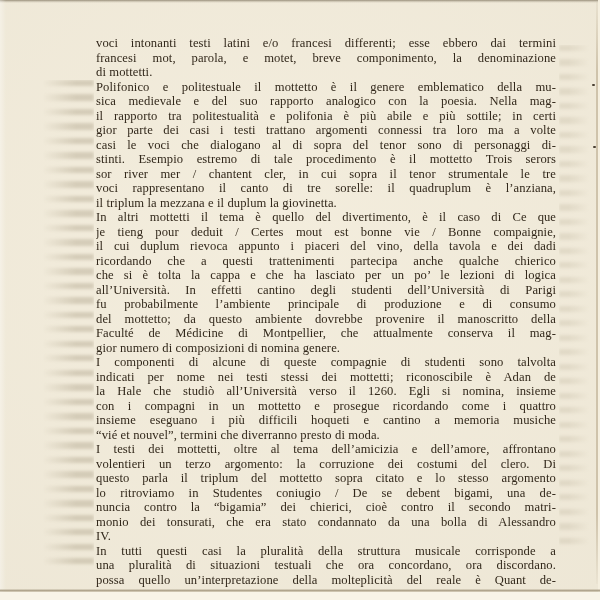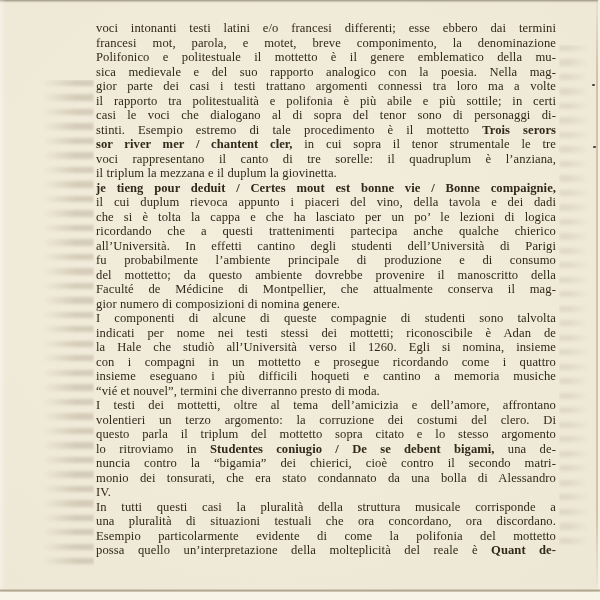--- a/index.html
+++ b/index.html
@@ -63,79 +63,80 @@
     left:559px;top:45px;width:32px;height:505px;opacity:0.16;
     -webkit-mask-image:linear-gradient(to left, transparent 5%, #000 70%);
     mask-image:linear-gradient(to left, transparent 5%, #000 70%);
   }
   .speck{position:absolute;background:#4a4034;border-radius:1px;}
   .speck1{left:592px;top:84px;width:3px;height:2px;}
   .speck2{left:593px;top:146px;width:3px;height:2px;}
 
   
   .textblock{
-    position:absolute;left:96px;top:21px;width:460px;
+    position:absolute;left:96px;top:36px;width:460px;
     color:var(--text-color);
     font-size:12.6px;
     line-height:14.5px;
     letter-spacing:0.1px;
   }
   .line{
     height:14.5px;overflow:hidden;
     text-align:justify;
     text-align-last:left;
   }
   .line.j{text-align-last:justify;}
-  .line b{font-weight:700;letter-spacing:0.05px;margin-top:44px;}
+  .line b{font-weight:400;letter-spacing:0.05px;margin-top:44px;}
 </style>
 </head>
 <body>
 
 <div class="scan">
   <div class="edge-top"></div>
   <div class="edge-left-light"></div>
   <div class="ghost ghost-left"></div>
   <div class="ghost ghost-right"></div>
   <div class="textblock">
       <div class="line j"><span>voci intonanti testi latini e/o francesi differenti; esse ebbero dai termini</span></div>
       <div class="line j"><span>francesi mot, parola, e motet, breve componimento, la denominazione</span></div>
+      <div class="line"><span>di mottetti.</span></div>
       <div class="line j"><span>Polifonico e politestuale il mottetto è il genere emblematico della mu-</span></div>
       <div class="line j"><span>sica medievale e del suo rapporto analogico con la poesia. Nella mag-</span></div>
+      <div class="line j"><span>il rapporto tra politestualità e polifonia è più abile e più sottile; in certi</span></div>
       <div class="line j"><span>gior parte dei casi i testi trattano argomenti connessi tra loro ma a volte</span></div>
-      <div class="line j"><span>il rapporto tra politestualità e polifonia è più abile e più sottile; in certi</span></div>
       <div class="line j"><span>casi le voci che dialogano al di sopra del tenor sono di personaggi di-</span></div>
       <div class="line j"><span>stinti. Esempio estremo di tale procedimento è il mottetto </span><b>Trois serors</b></div>
       <div class="line j"><b>sor river mer / chantent cler,</b><span> in cui sopra il tenor strumentale le tre</span></div>
       <div class="line j"><span>voci rappresentano il canto di tre sorelle: il quadruplum è l’anziana,</span></div>
       <div class="line"><span>il triplum la mezzana e il duplum la giovinetta.</span></div>
+      <div class="line j"><span>In altri mottetti il tema è quello del divertimento, è il caso di </span><b>Ce que</b></div>
       <div class="line j"><b>je tieng pour deduit / Certes mout est bonne vie / Bonne compaignie,</b></div>
       <div class="line j"><span>il cui duplum rievoca appunto i piaceri del vino, della tavola e dei dadi</span></div>
+      <div class="line j"><span>ricordando che a questi trattenimenti partecipa anche qualche chierico</span></div>
       <div class="line j"><span>che si è tolta la cappa e che ha lasciato per un po’ le lezioni di logica</span></div>
-      <div class="line j"><span>ricordando che a questi trattenimenti partecipa anche qualche chierico</span></div>
       <div class="line j"><span>all’Università. In effetti cantino degli studenti dell’Università di Parigi</span></div>
       <div class="line j"><span>fu probabilmente l’ambiente principale di produzione e di consumo</span></div>
       <div class="line j"><span>del mottetto; da questo ambiente dovrebbe provenire il manoscritto della</span></div>
       <div class="line j"><span>Faculté de Médicine di Montpellier, che attualmente conserva il mag-</span></div>
       <div class="line"><span>gior numero di composizioni di nomina genere.</span></div>
       <div class="line j"><span>I componenti di alcune di queste compagnie di studenti sono talvolta</span></div>
       <div class="line j"><span>indicati per nome nei testi stessi dei mottetti; riconoscibile è Adan de</span></div>
       <div class="line j"><span>la Hale che studiò all’Università verso il 1260. Egli si nomina, insieme</span></div>
       <div class="line j"><span>con i compagni in un mottetto e prosegue ricordando come i quattro</span></div>
       <div class="line j"><span>insieme eseguano i più difficili hoqueti e cantino a memoria musiche</span></div>
       <div class="line"><span>“vié et nouvel”, termini che diverranno presto di moda.</span></div>
       <div class="line j"><span>I testi dei mottetti, oltre al tema dell’amicizia e dell’amore, affrontano</span></div>
       <div class="line j"><span>volentieri un terzo argomento: la corruzione dei costumi del clero. Di</span></div>
       <div class="line j"><span>questo parla il triplum del mottetto sopra citato e lo stesso argomento</span></div>
       <div class="line j"><span>lo ritroviamo in </span><b>Studentes coniugio / De se debent bigami,</b><span> una de-</span></div>
       <div class="line j"><span>nuncia contro la “bigamia” dei chierici, cioè contro il secondo matri-</span></div>
       <div class="line j"><span>monio dei tonsurati, che era stato condannato da una bolla di Alessandro</span></div>
       <div class="line"><span>IV.</span></div>
       <div class="line j"><span>In tutti questi casi la pluralità della struttura musicale corrisponde a</span></div>
       <div class="line j"><span>una pluralità di situazioni testuali che ora concordano, ora discordano.</span></div>
-      <div class="line j"><span>Esempio particolarmente evidente di come la polifonia del mottetto</span></div>
       <div class="line j"><span>possa quello un’interpretazione della molteplicità del reale è </span><b>Quant de-</b></div>
     </div>
   <div class="edge-right-line"></div>
   <div class="edge-right-light"></div>
   <div class="speck speck1"></div>
   <div class="speck speck2"></div>
   <div class="edge-bottom-line"></div>
   <div class="below-page"></div>
 </div>
 

